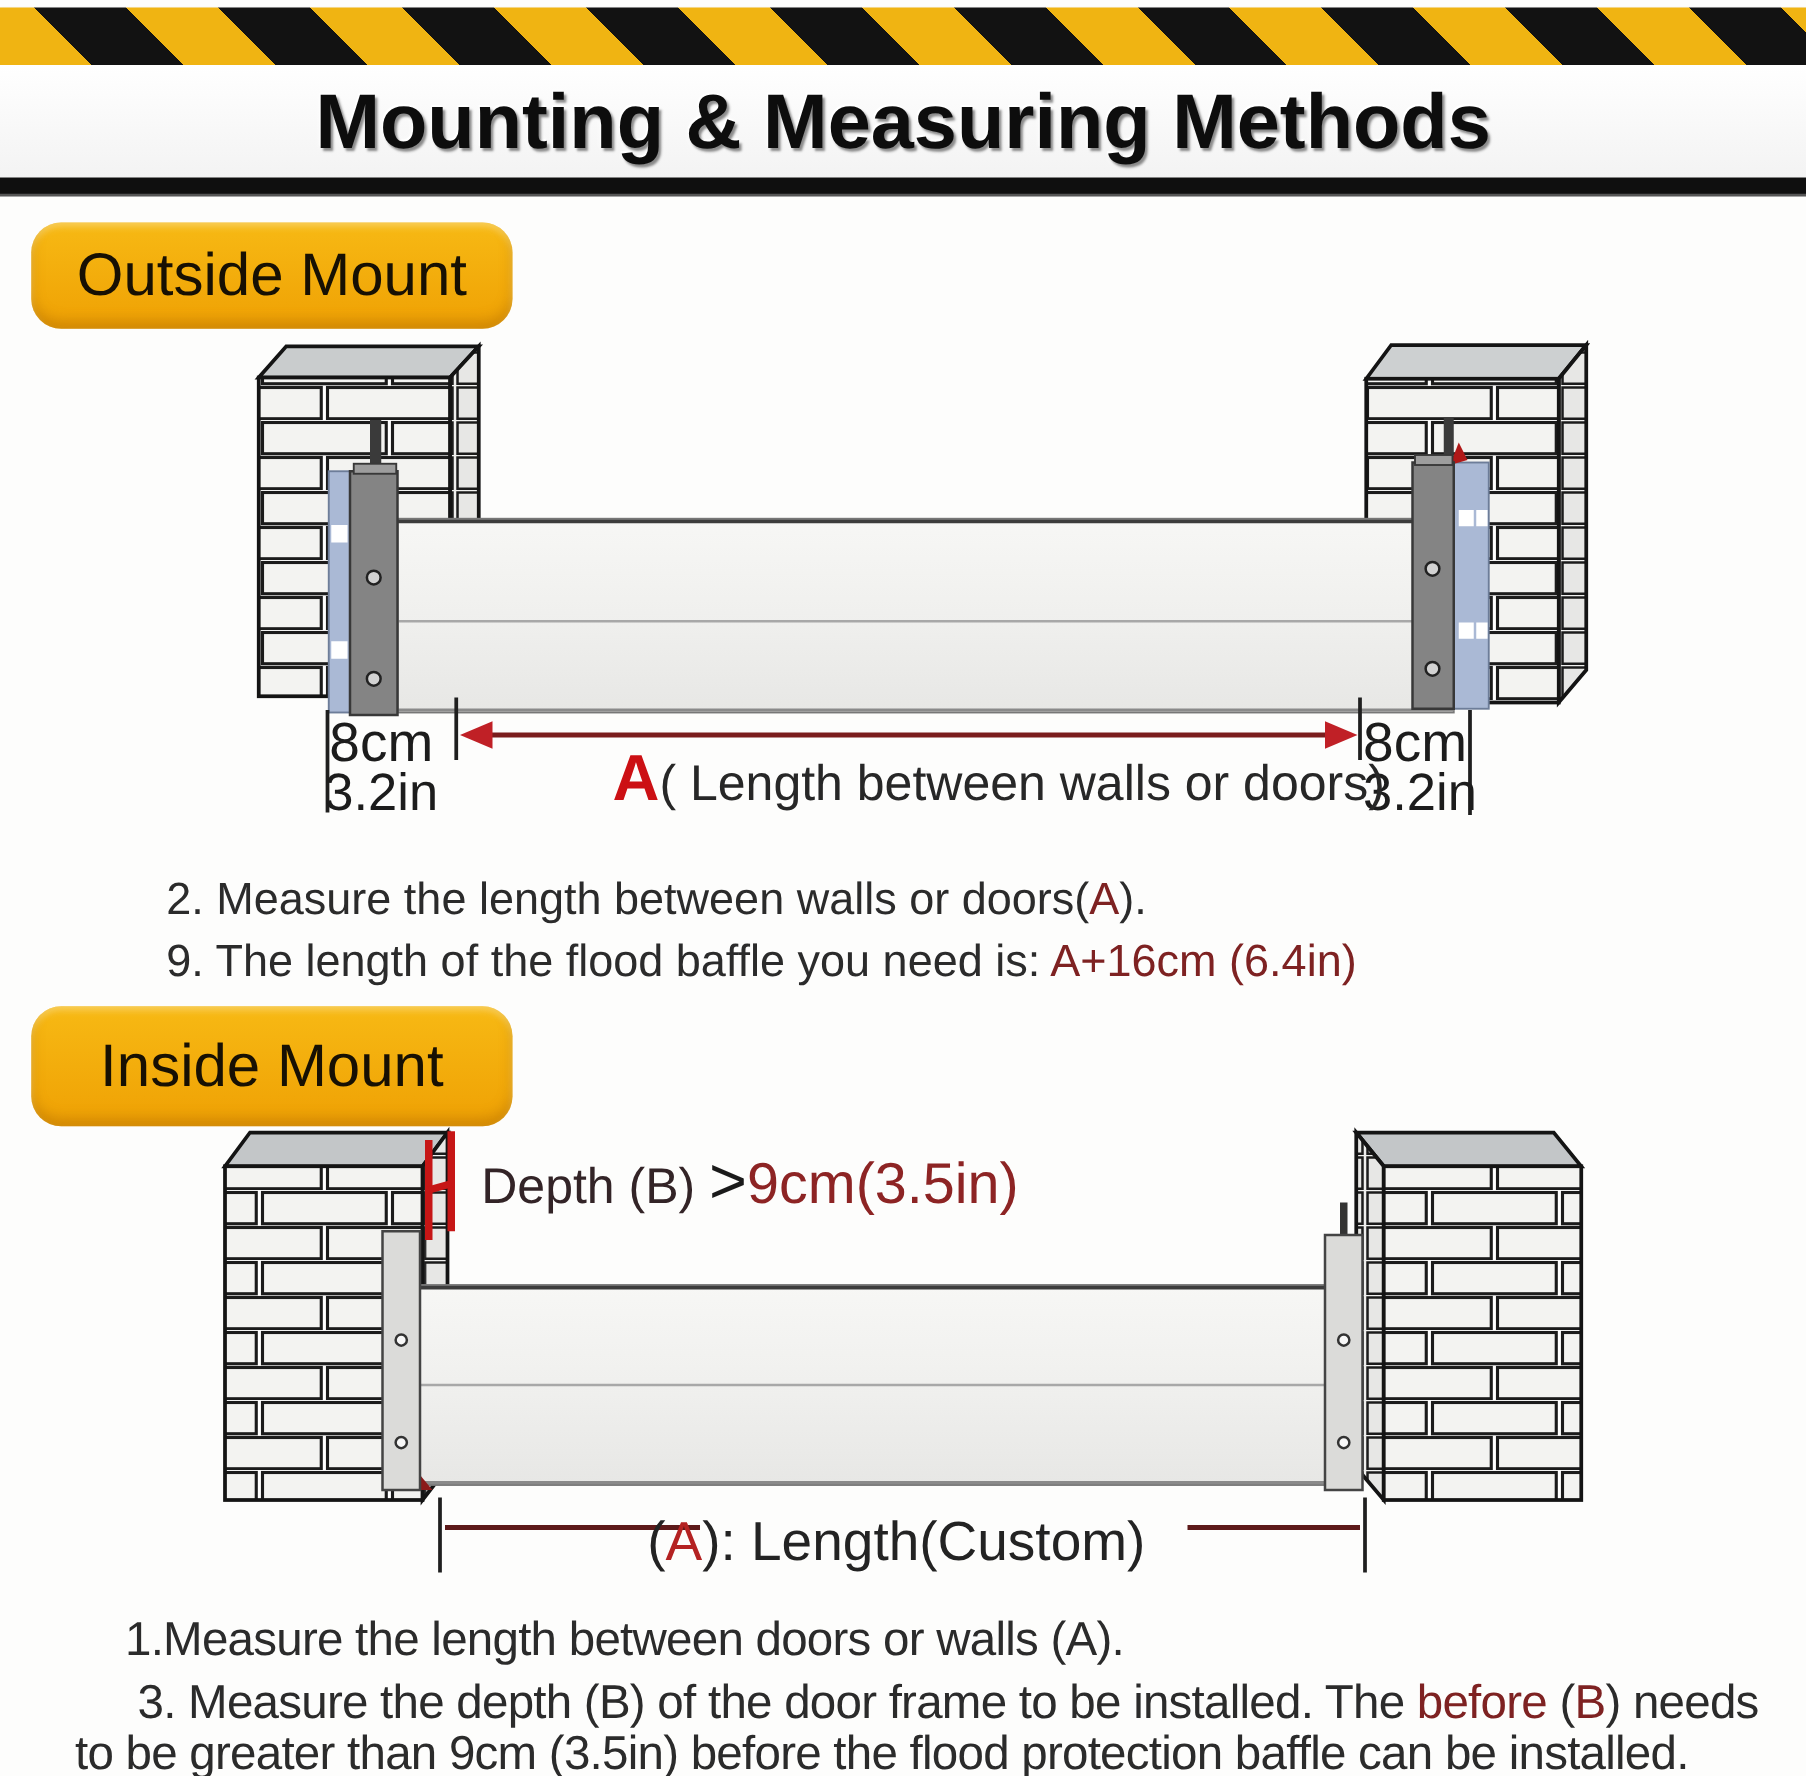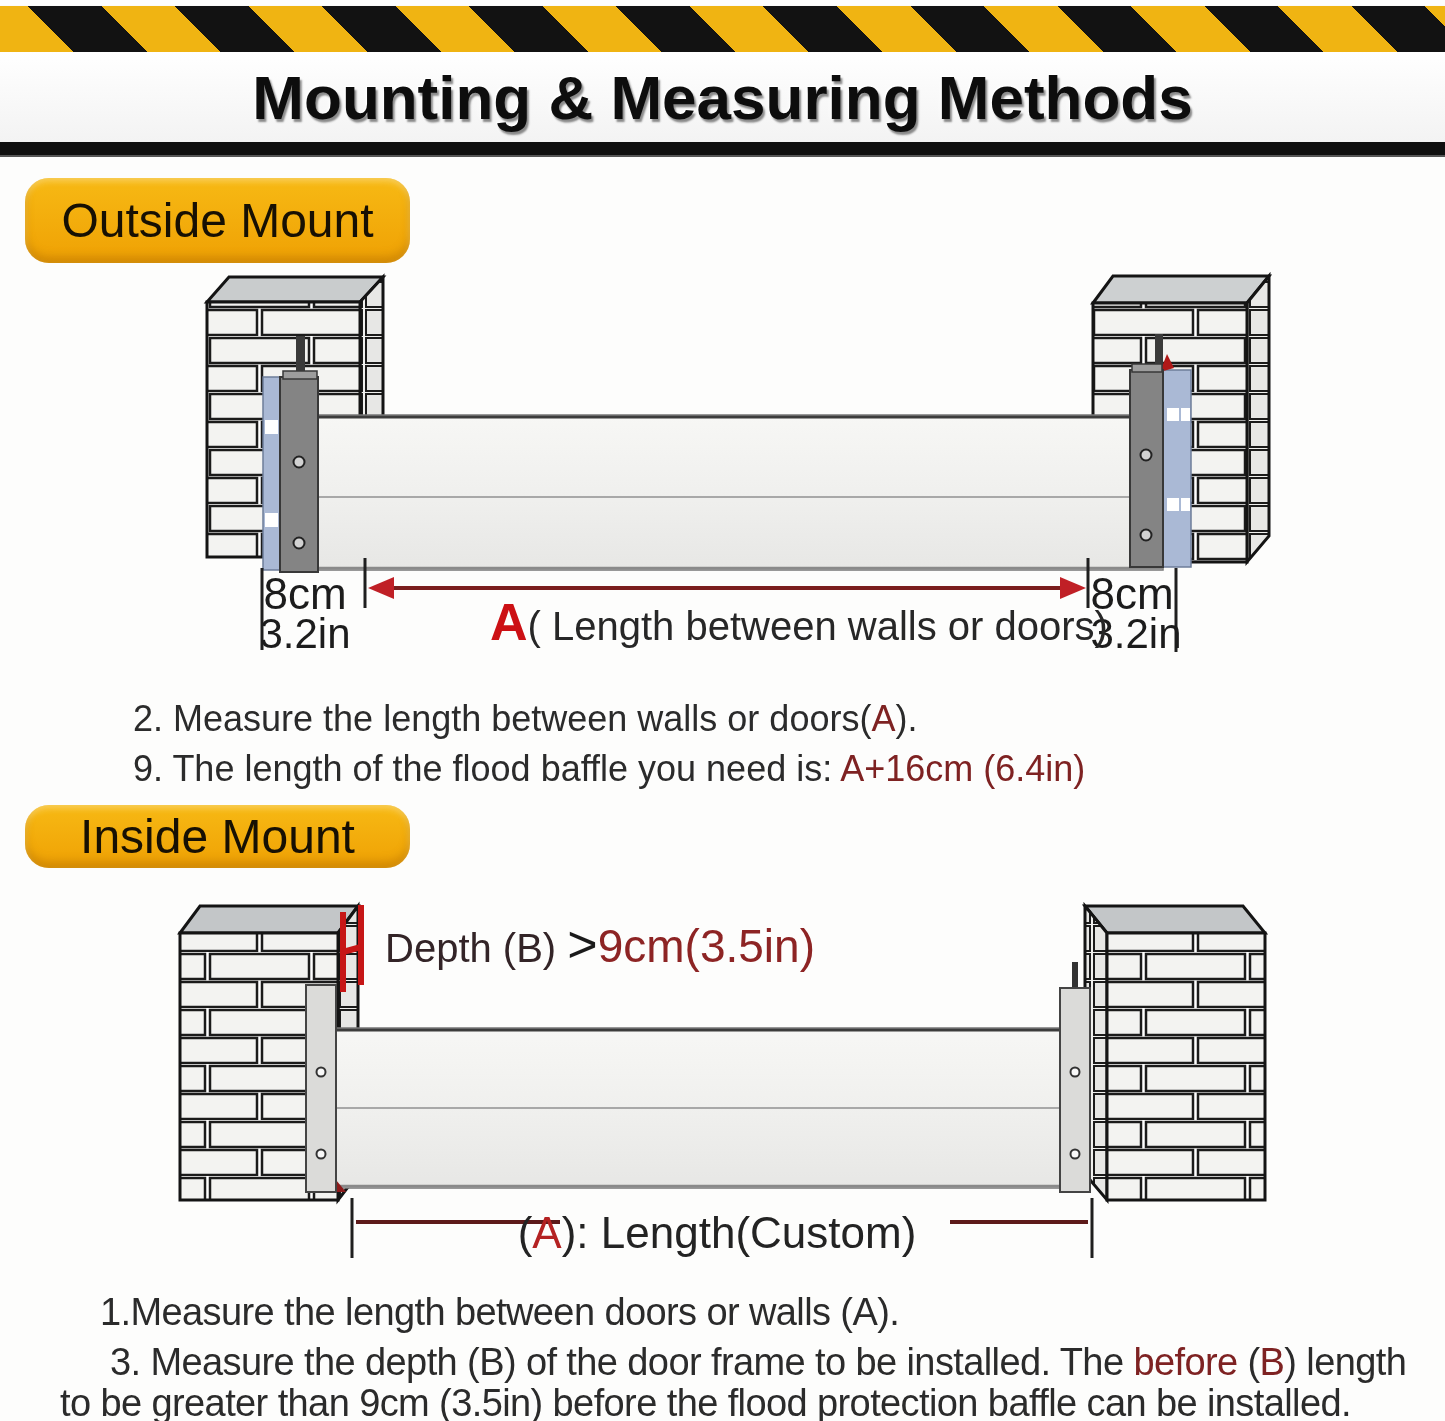--- a/index.html
+++ b/index.html
@@ -15,21 +15,21 @@
          text-shadow:2px 3px 2px rgba(0,0,0,.45), -1px -1px 0 #ffffff, 0 0 6px rgba(255,255,255,.9);text-align:right;}
   .blackbar{position:absolute;left:0;top:142px;width:1445px;height:13px;background:#0f0f0f;
             border-bottom:2px solid #555;}
   
   .badge{position:absolute;left:25px;width:385px;border-radius:24px;
          background:linear-gradient(180deg,#f7b914,#efa104);
          box-shadow:inset 0 -6px 10px rgba(150,85,0,.35), inset 0 3px 6px rgba(255,230,150,.6);
          display:flex;align-items:center;justify-content:center;}
   .badge span{font-size:48px;color:#171003;}
   .badge.outside{top:178px;height:85px;align-items:center;}
-  .badge.inside{top:805px;height:63px;}
+  .badge.inside{top:805px;height:96px;}
   
   svg{position:absolute;left:0;}
   svg text{font-family:"Liberation Sans", sans-serif;}
   
   .stepline{position:absolute;font-size:36px;color:#2b2b2b;white-space:nowrap;}
   .steps2 .stepline, .stepline.tight{letter-spacing:-0.6px;font-size:38px;}
   .dkred{color:#7e2222;}
 </style>
 </head>
 <body>
@@ -217,17 +217,17 @@
       <line x1="356" y1="1222" x2="560" y2="1222"></line>
       <line x1="950" y1="1222" x2="1088" y2="1222"></line>
     </g>
     <text x="717" y="1248" text-anchor="middle">
       <tspan font-size="44" fill="#232323">(</tspan><tspan font-size="44" fill="#b42222">A</tspan><tspan font-size="44" fill="#232323">): Length(Custom)</tspan>
     </text>
   </svg>
 
   <div class="steps2">
     <div class="stepline" style="left:100px;top:1291px"><span>1.Measure the length between doors or walls (A).</span></div>
-    <div class="stepline" style="left:110px;top:1341px"><span>3. Measure the depth (B) of the door frame to be installed. The </span><span class="dkred">before</span><span> (</span><span class="dkred">B</span><span>) length</span></div>
+    <div class="stepline" style="left:110px;top:1341px"><span>3. Measure the depth (B) of the door frame to be installed. The </span><span class="dkred">before</span><span> (</span><span class="dkred">B</span><span>) needs</span></div>
     <div class="stepline" style="left:60px;top:1382px"><span>to be greater than 9cm (3.5in) before the flood protection baffle can be installed.</span></div>
   </div>
 
 </div>
 
 </body></html>

